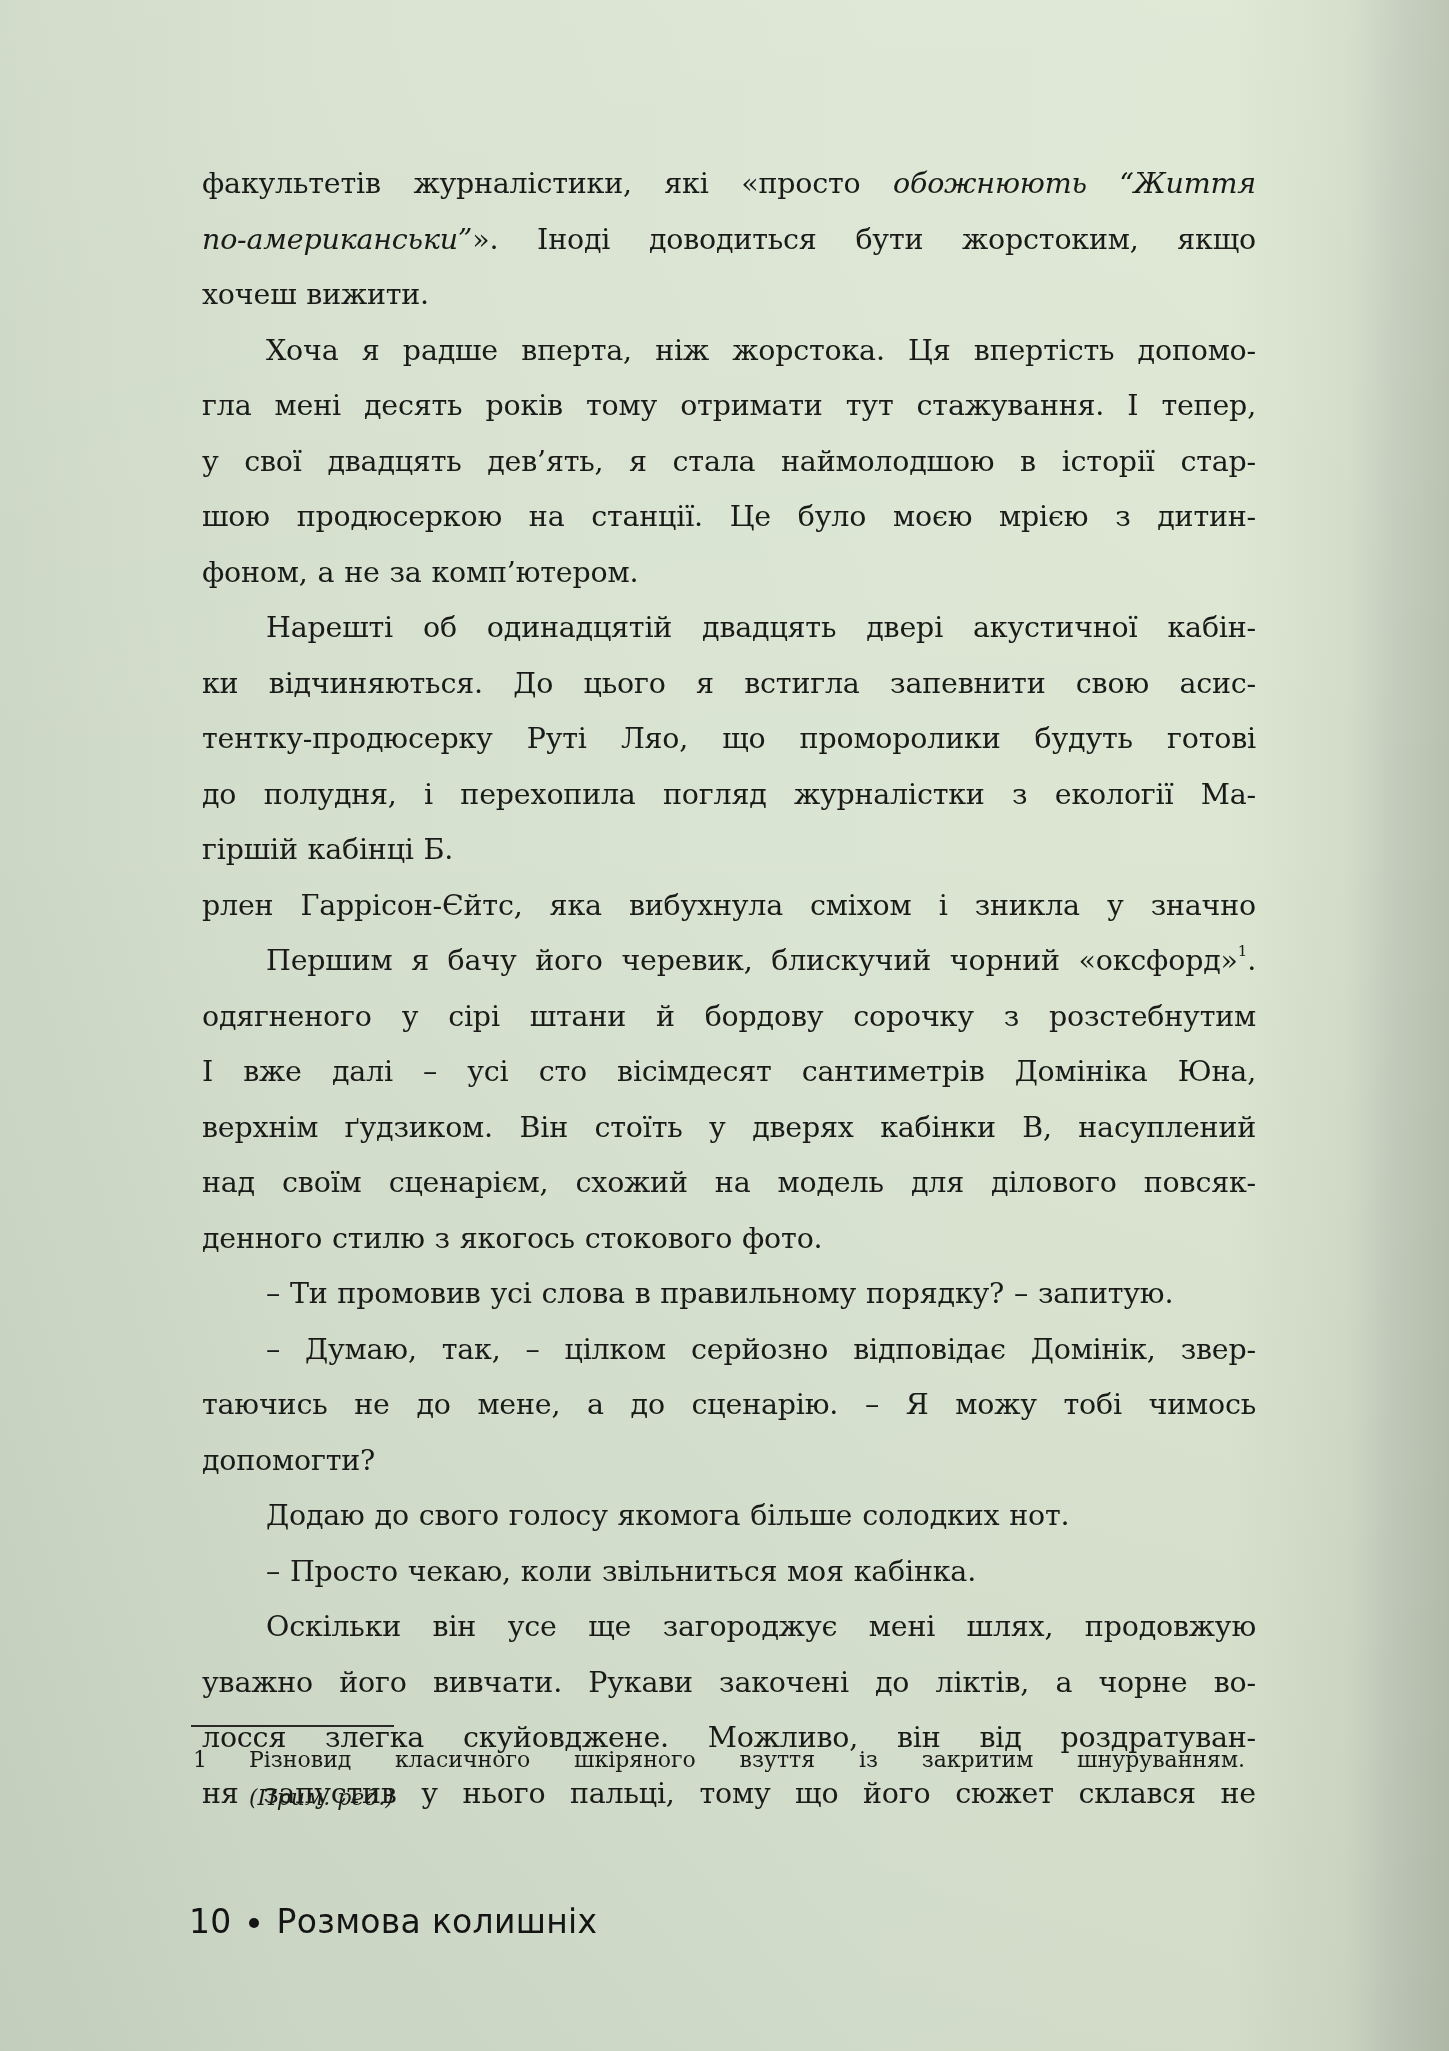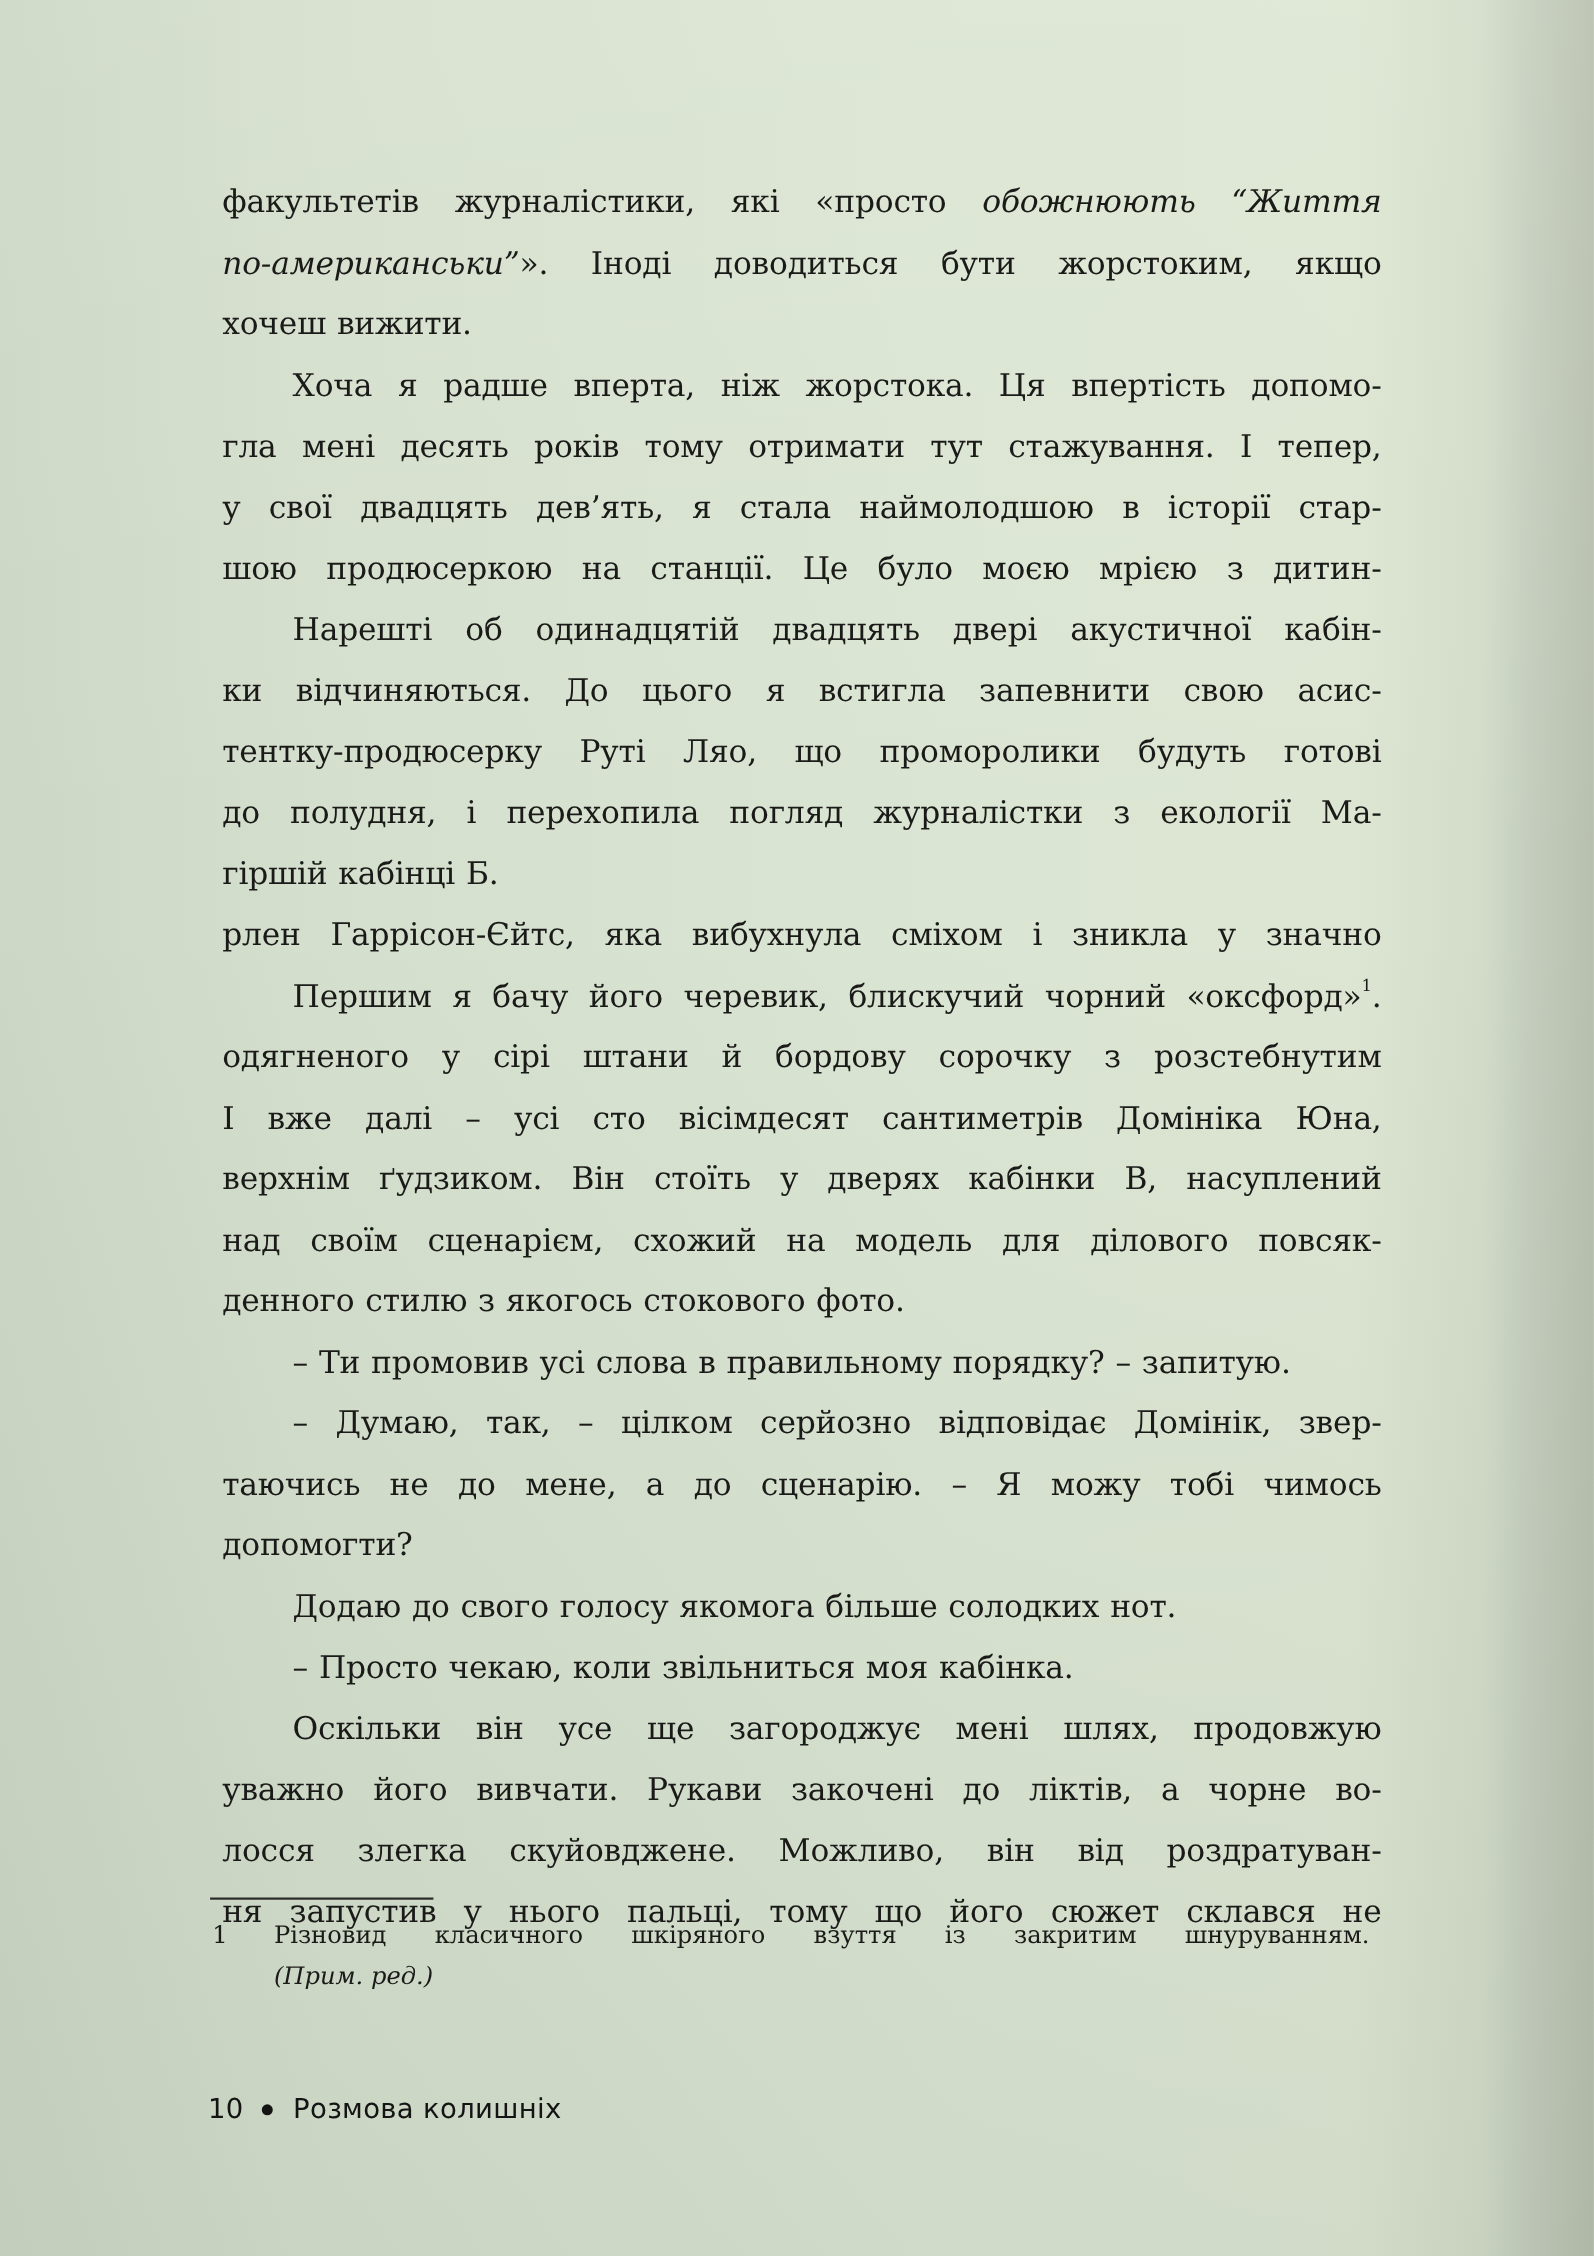--- a/index.html
+++ b/index.html
@@ -88,21 +88,21 @@
       white-space: nowrap;
     }
     .footnote .fn-line.last {
       text-align-last: left;
     }
     .running-footer {
       position: absolute;
       left: 189px;
       top: 1902px;
       font-family: "DejaVu Sans", sans-serif;
-      font-size: 25px;
+      font-size: 33px;
       letter-spacing: 0.3px;
       color: #141414;
       display: flex;
       align-items: center;
       gap: 0;
     }
     .running-footer .bullet {
       display: inline-block;
       width: 10px;
       height: 10px;
@@ -122,20 +122,21 @@
     <p class="para">
       <span class="line"><span>факультетів журналістики, які «просто </span><span class="it">обожнюють “Життя</span></span>
       <span class="line"><span class="it">по-американськи”</span><span>». Іноді доводиться бути жорстоким, якщо</span></span>
       <span class="line last"><span>хочеш вижити.</span></span>
     </p>
     <p class="para">
       <span class="line indent"><span>Хоча я радше вперта, ніж жорстока. Ця впертість допомо-</span></span>
       <span class="line"><span>гла мені десять років тому отримати тут стажування. І тепер,</span></span>
       <span class="line"><span>у свої двадцять дев’ять, я стала наймолодшою в історії стар-</span></span>
       <span class="line"><span>шою продюсеркою на станції. Це було моєю мрією з дитин-</span></span>
+      <span class="line last"><span>фоном, а не за комп’ютером.</span></span>
     </p>
     <p class="para">
       <span class="line indent"><span>Нарешті об одинадцятій двадцять двері акустичної кабін-</span></span>
       <span class="line"><span>ки відчиняються. До цього я встигла запевнити свою асис-</span></span>
       <span class="line"><span>тентку-продюсерку Руті Ляо, що проморолики будуть готові</span></span>
       <span class="line"><span>до полудня, і перехопила погляд журналістки з екології Ма-</span></span>
       <span class="line last"><span>гіршій кабінці Б.</span></span>
       <span class="line"><span>рлен Гаррісон-Єйтс, яка вибухнула сміхом і зникла у значно</span></span>
     </p>
     <p class="para">

